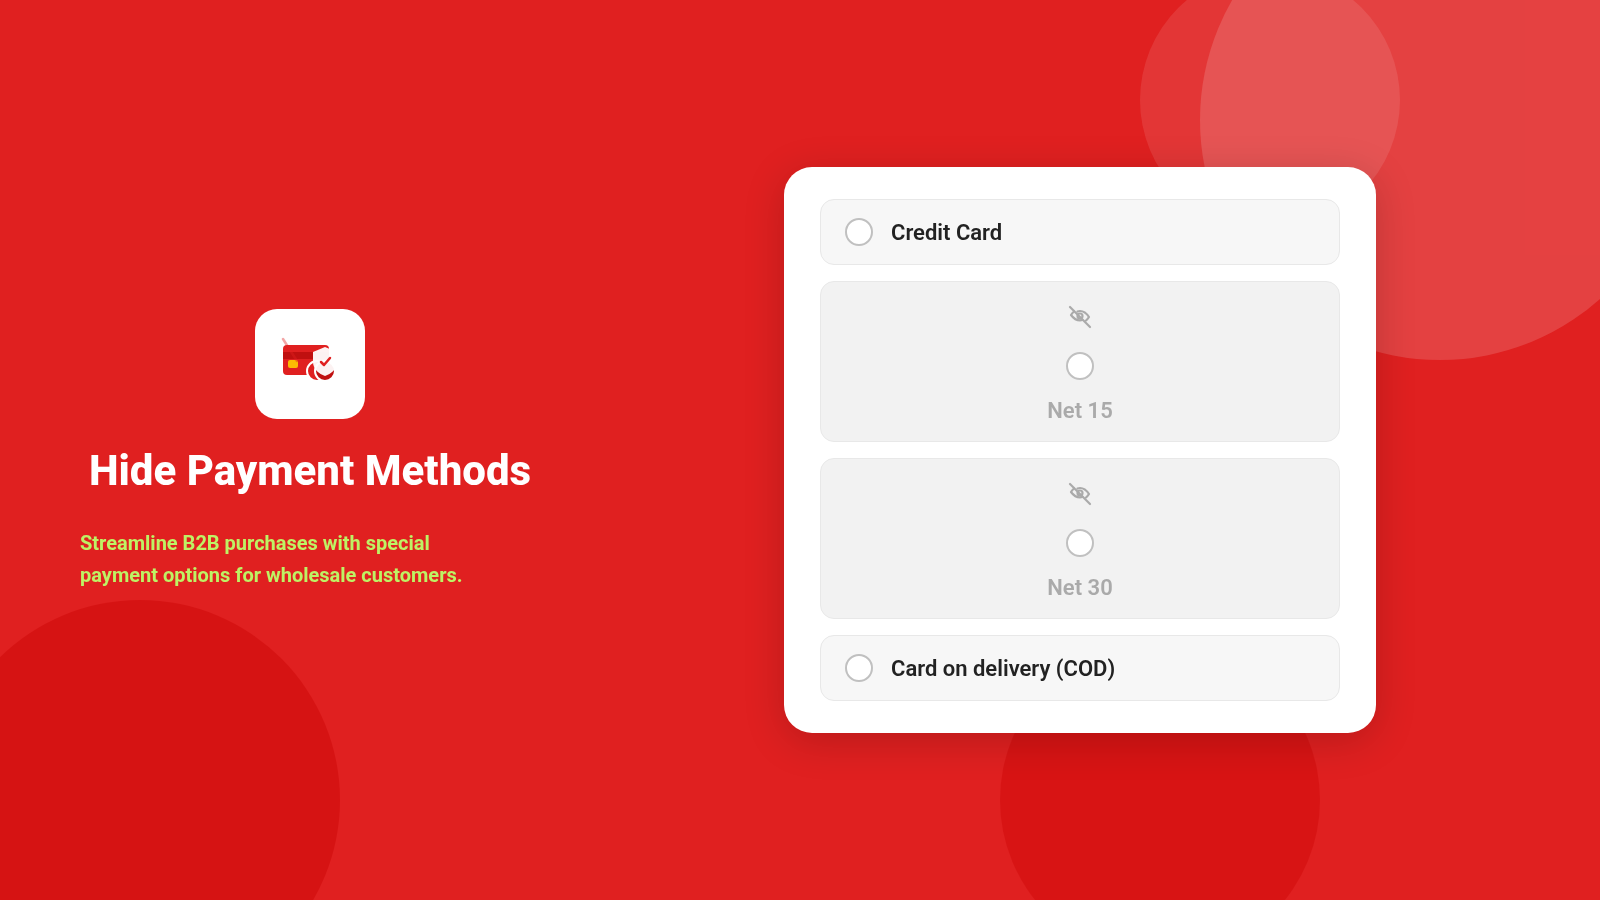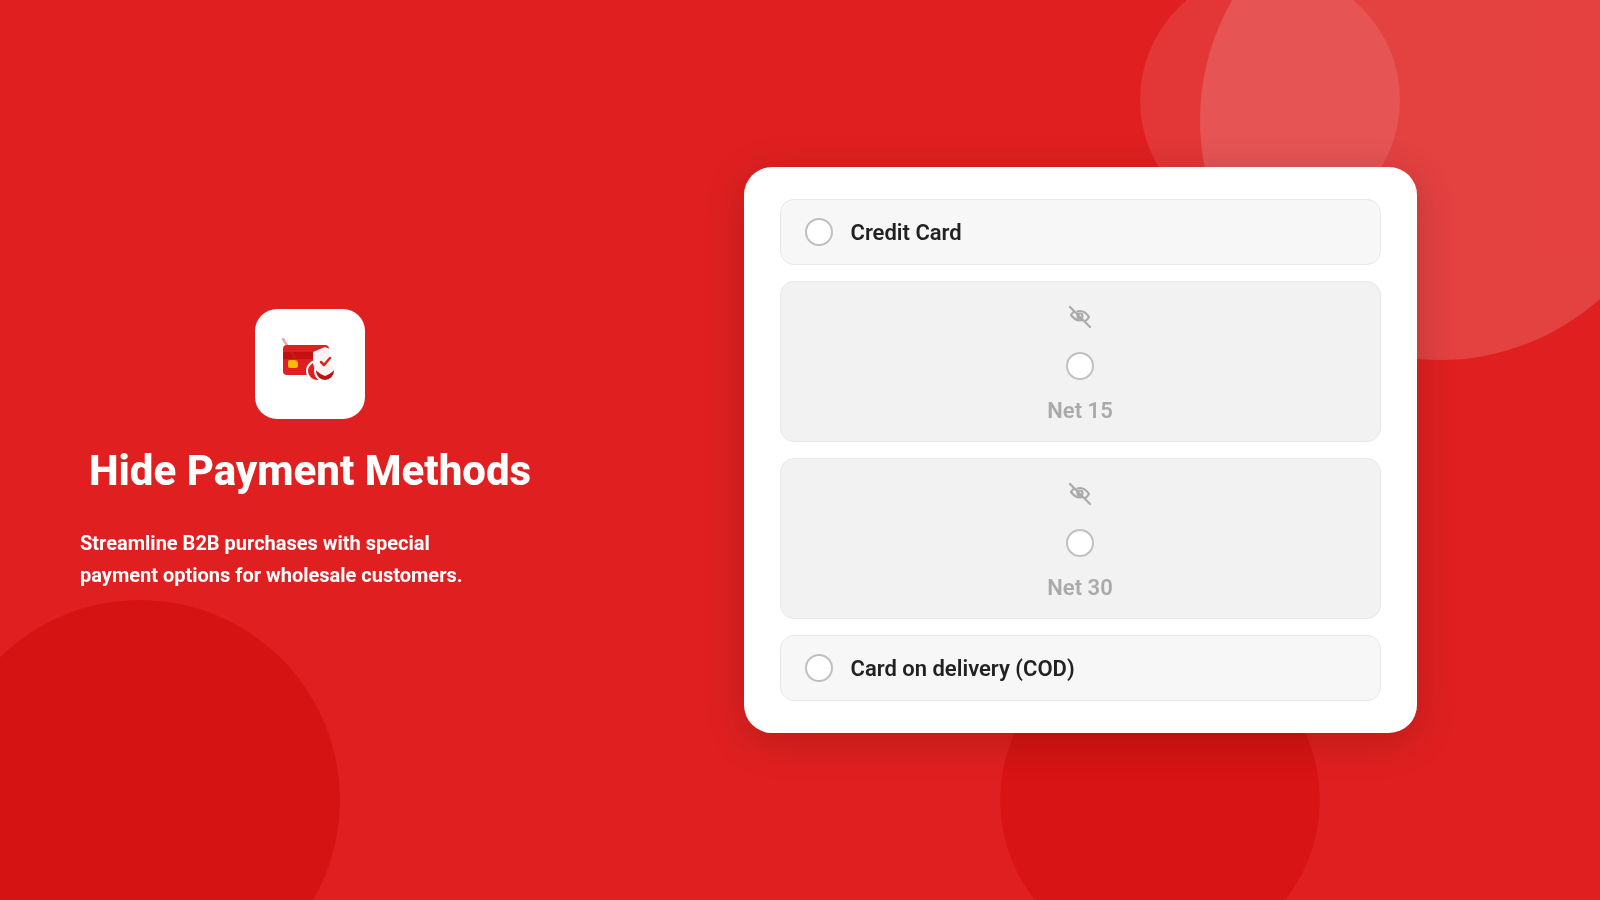--- a/index.html
+++ b/index.html
@@ -100,40 +100,40 @@
     }
 
     .app-title {
       color: white;
       font-size: 42px;
       font-weight: 800;
       line-height: 1.15;
     }
 
     .app-description {
-      color: #ffffff;
+      color: #bef264;
       font-size: 20px;
       font-weight: 700;
       line-height: 1.6;
       max-width: 420px;
     }
 
     
     .right-panel {
       flex: 1;
       display: flex;
       justify-content: center;
       align-items: center;
     }
 
     .card {
       background: white;
       border-radius: 28px;
       padding: 32px 36px;
-      width: 673px;
+      width: 592px;
       box-shadow: 0 8px 40px rgba(0,0,0,0.18);
       display: flex;
       flex-direction: column;
       gap: 16px;
     }
 
     
     .payment-row {
       background: #f7f7f7;
       border: 1.5px solid #e8e8e8;

